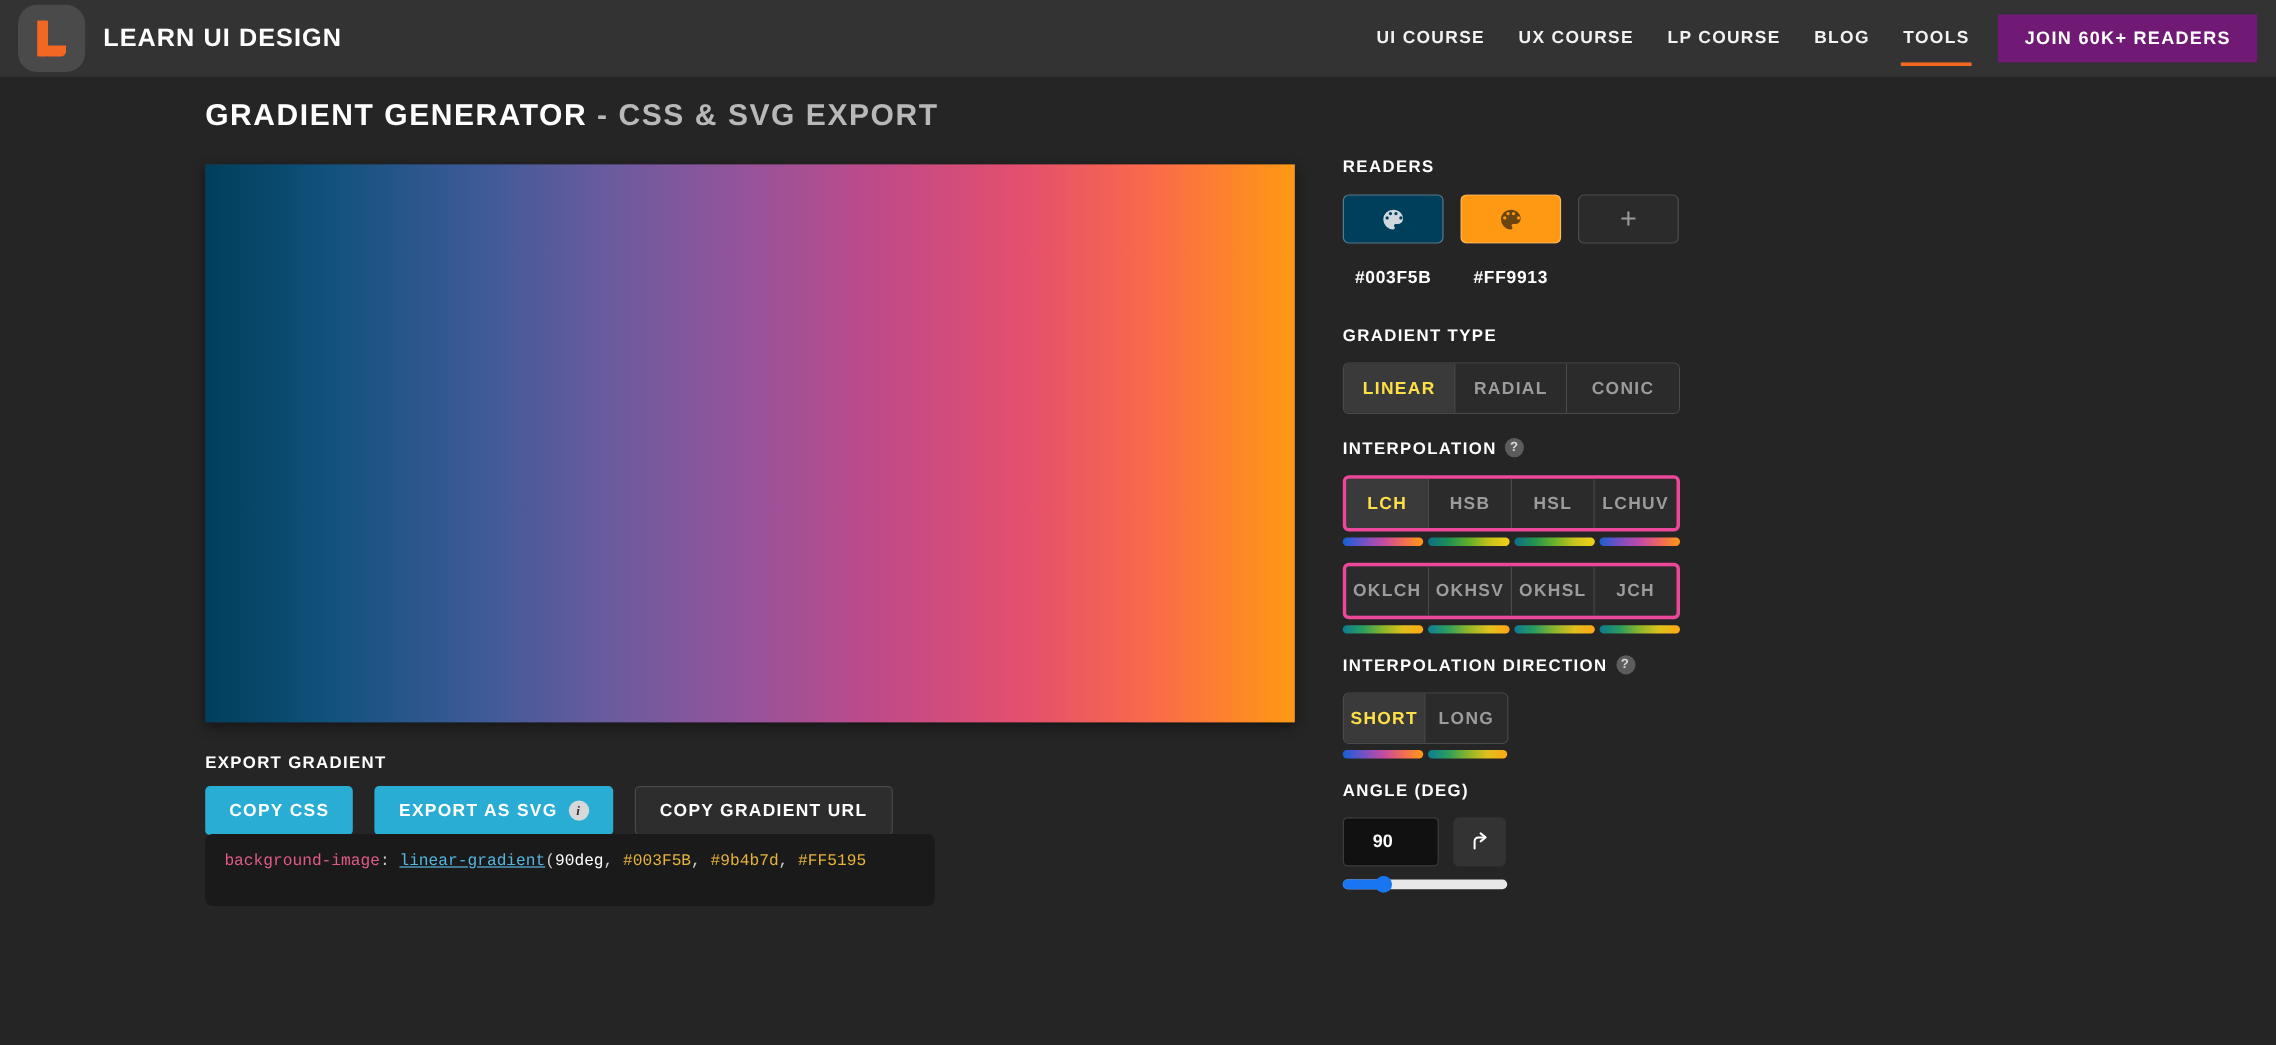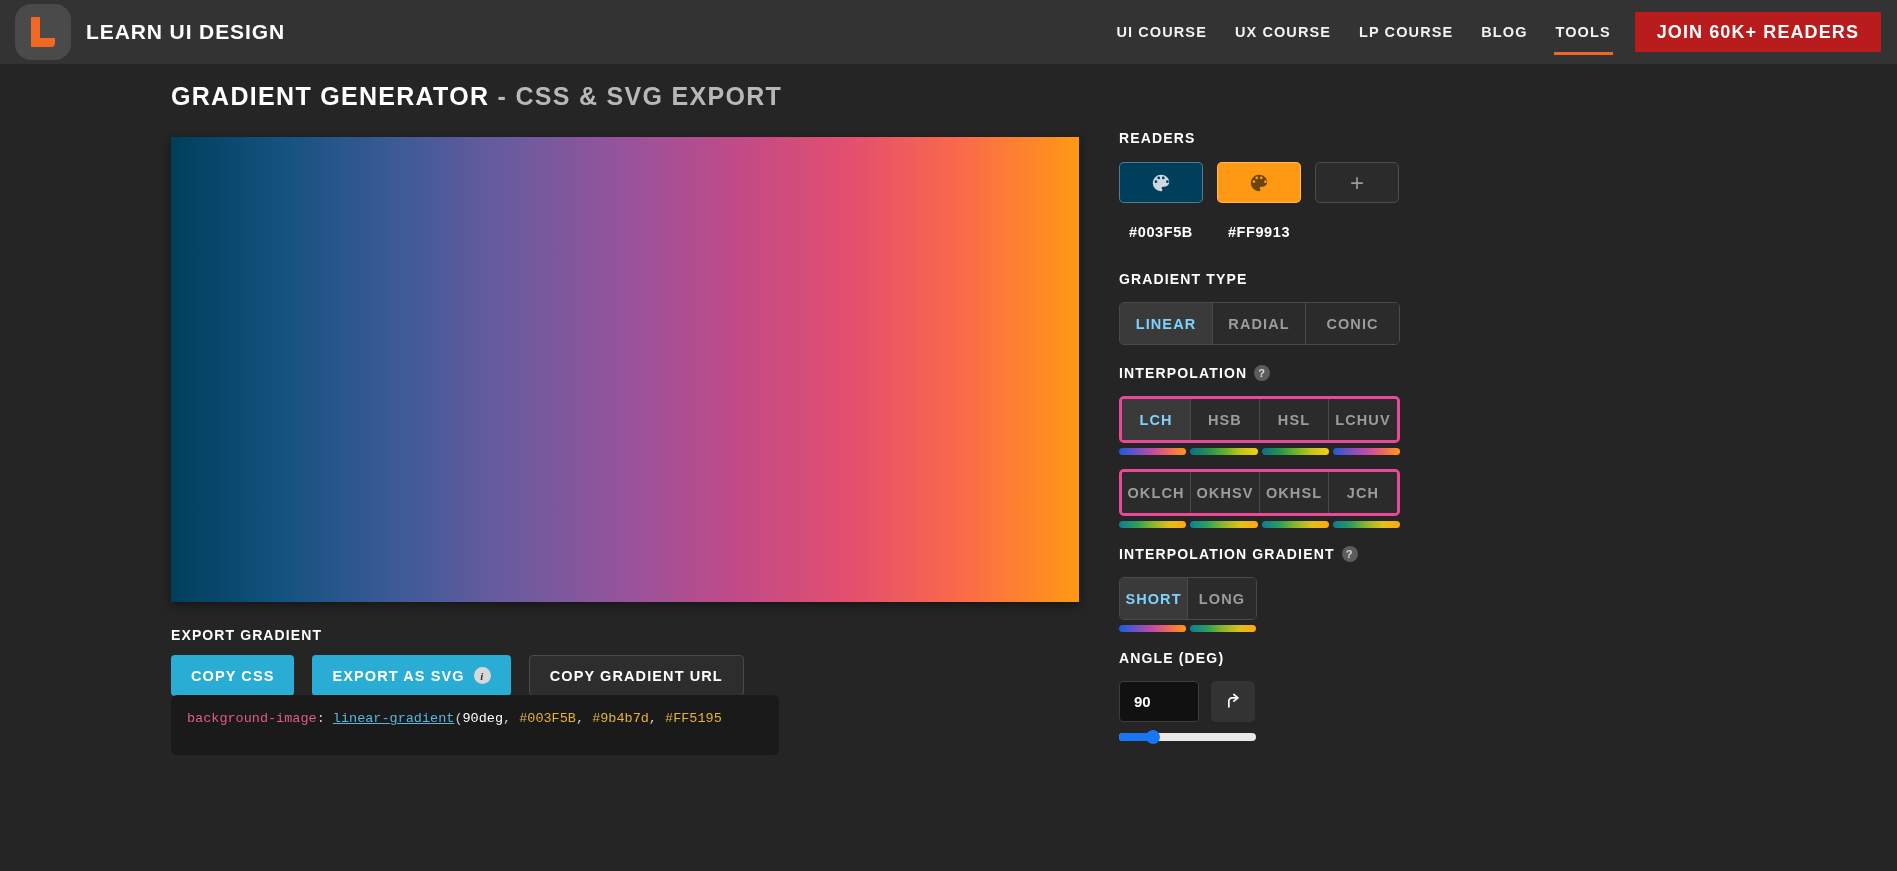--- a/index.html
+++ b/index.html
@@ -90,23 +90,23 @@
   .nav-link.active::after {
     content: "";
     position: absolute;
     left: 12px; right: 12px; bottom: 10px;
     height: 3px;
     background: #F26722;
   }
   .nav-cta {
     display: flex;
     align-items: center;
-    background: #b91c1c;
-    color: #ffffff;
-    font-size: 18px;
+    background: #701a75;
+    color: #ffffff;
+    font-size: 15px;
     font-weight: bold;
     letter-spacing: 1.1px;
     padding: 0 22px;
     margin-left: 10px;
     white-space: nowrap;
     cursor: pointer;
     border: none;
     font-family: inherit;
     height: 40px;
     align-self: center;
@@ -306,21 +306,21 @@
     letter-spacing: 1.1px;
     height: 41px;
     display: flex;
     align-items: center;
     justify-content: center;
     cursor: pointer;
     border-right: 1px solid #4a4a4a;
     white-space: nowrap;
   }
   .seg:last-child { border-right: none; }
-  .seg.active { background: #3a3a3a; color: #7dd3fc; }
+  .seg.active { background: #3a3a3a; color: #fde047; }
 
   .seg-type .seg { width: 93px; }
   .seg-dir  .seg { width: 68px; }
 
   .interp-grid {
     margin-top: 15px;
   }
   .interp-row {
     display: flex;
     border: 3px solid #ec4899;
@@ -361,21 +361,21 @@
   .angle-input {
     width: 80px;
     height: 41px;
     background: #111111;
     border: 1px solid #3d3d3d;
     border-radius: 4px;
     color: #ffffff;
     font-family: inherit;
     font-size: 15px;
     font-weight: bold;
-    padding: 0 14px;
+    padding: 0 24px;
     outline: none;
   }
   .angle-btn {
     width: 44px;
     height: 41px;
     background: #333333;
     border: none;
     border-radius: 5px;
     cursor: pointer;
     display: flex;
@@ -515,21 +515,21 @@
       </div>
       <div class="interp-bars">
         <div class="bar" id="ib4" style="background: linear-gradient(90deg, rgb(13, 125, 150), rgb(42, 157, 92), rgb(138, 181, 42), rgb(223, 192, 28), rgb(255, 166, 20));"></div>
         <div class="bar" id="ib5" style="background: linear-gradient(90deg, rgb(14, 127, 152), rgb(47, 160, 90), rgb(147, 183, 42), rgb(226, 194, 27), rgb(255, 166, 20));"></div>
         <div class="bar" id="ib6" style="background: linear-gradient(90deg, rgb(13, 123, 148), rgb(43, 155, 94), rgb(142, 182, 44), rgb(224, 192, 29), rgb(255, 166, 20));"></div>
         <div class="bar" id="ib7" style="background: linear-gradient(90deg, rgb(12, 122, 146), rgb(42, 154, 94), rgb(143, 182, 43), rgb(225, 193, 28), rgb(255, 166, 20));"></div>
       </div>
     </div>
 
     <div class="side-label mt18">
-      <span>INTERPOLATION GRADIENT</span>
+      <span>INTERPOLATION DIRECTION</span>
       <span class="help-dot">?</span>
     </div>
     <div class="seg-group seg-dir">
       <div class="seg active">SHORT</div>
       <div class="seg">LONG</div>
     </div>
     <div class="dir-bars">
       <div class="bar" id="db0" style="background: linear-gradient(90deg, rgb(21, 96, 216), rgb(111, 82, 198), rgb(194, 75, 162), rgb(240, 106, 88), rgb(255, 153, 19));"></div>
       <div class="bar" id="db1" style="background: linear-gradient(90deg, rgb(13, 125, 150), rgb(42, 157, 92), rgb(138, 181, 42), rgb(223, 192, 28), rgb(255, 166, 20));"></div>
     </div>

